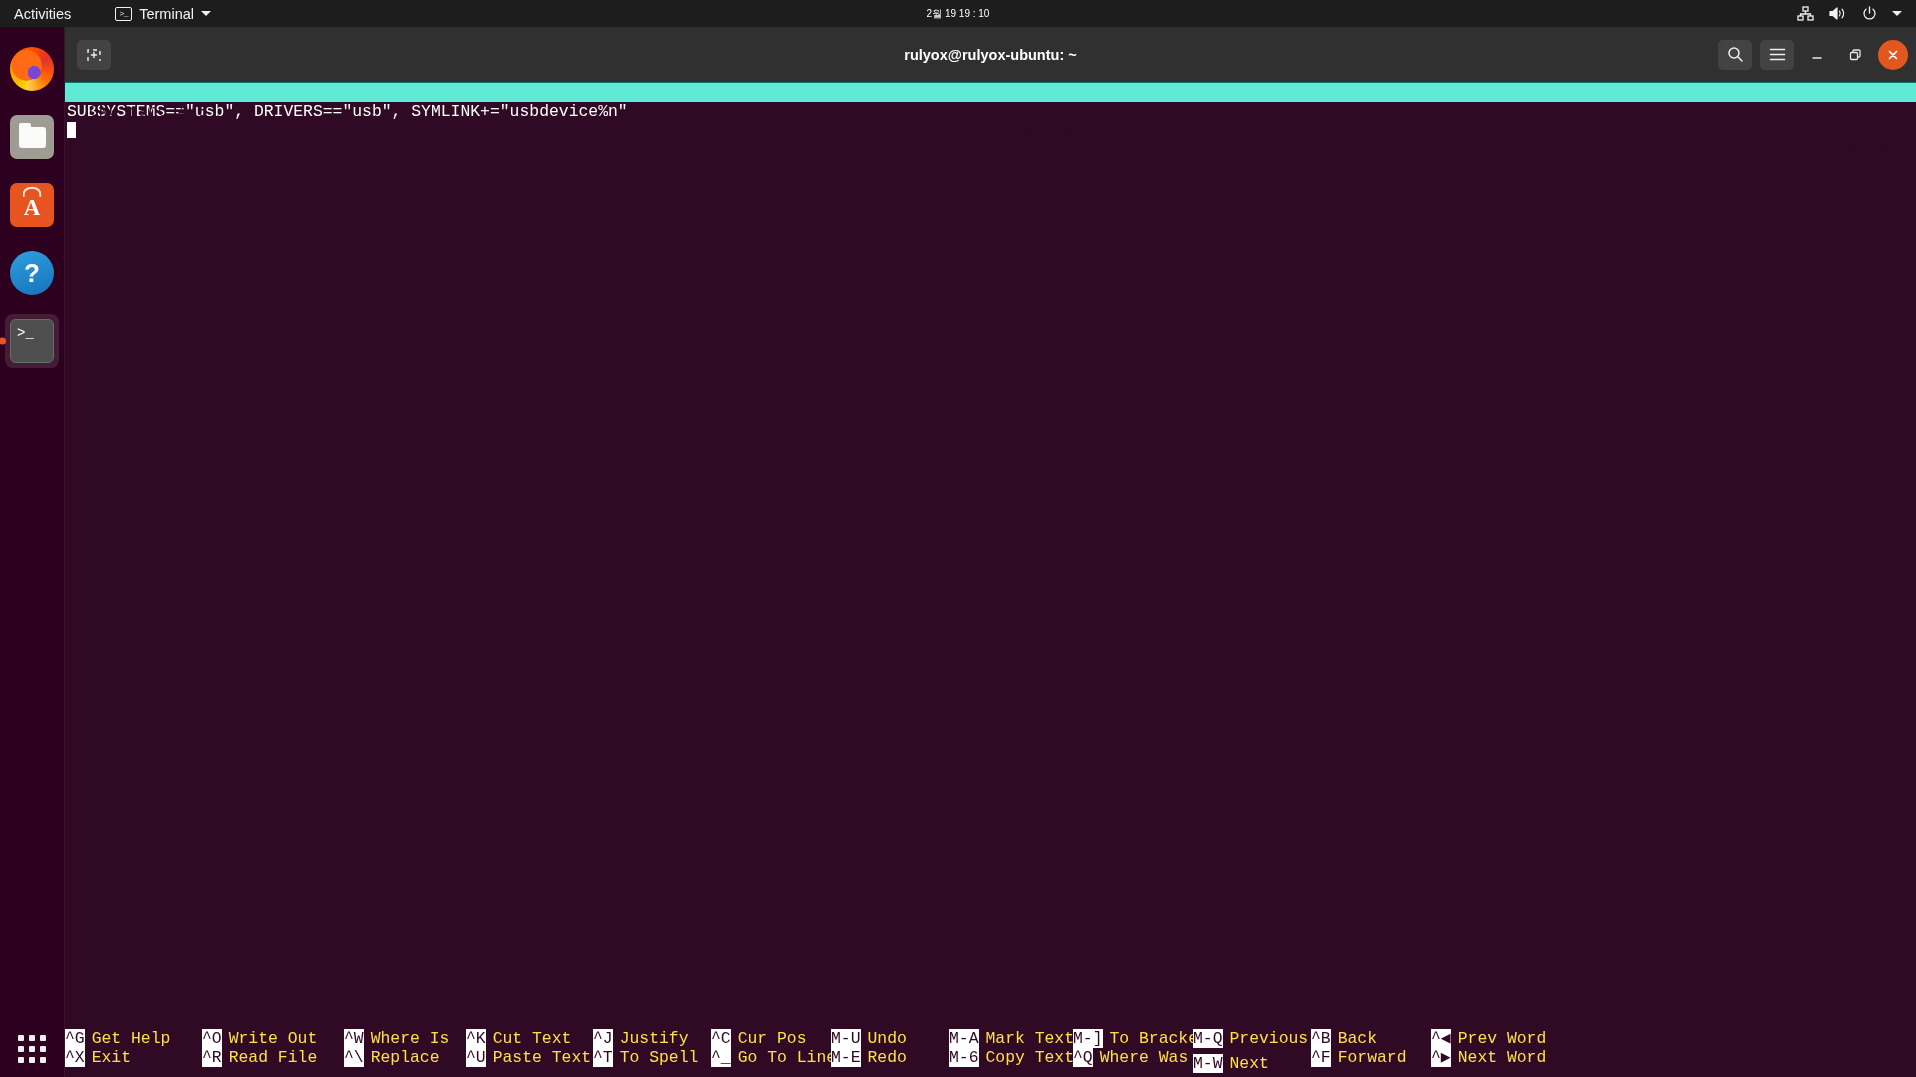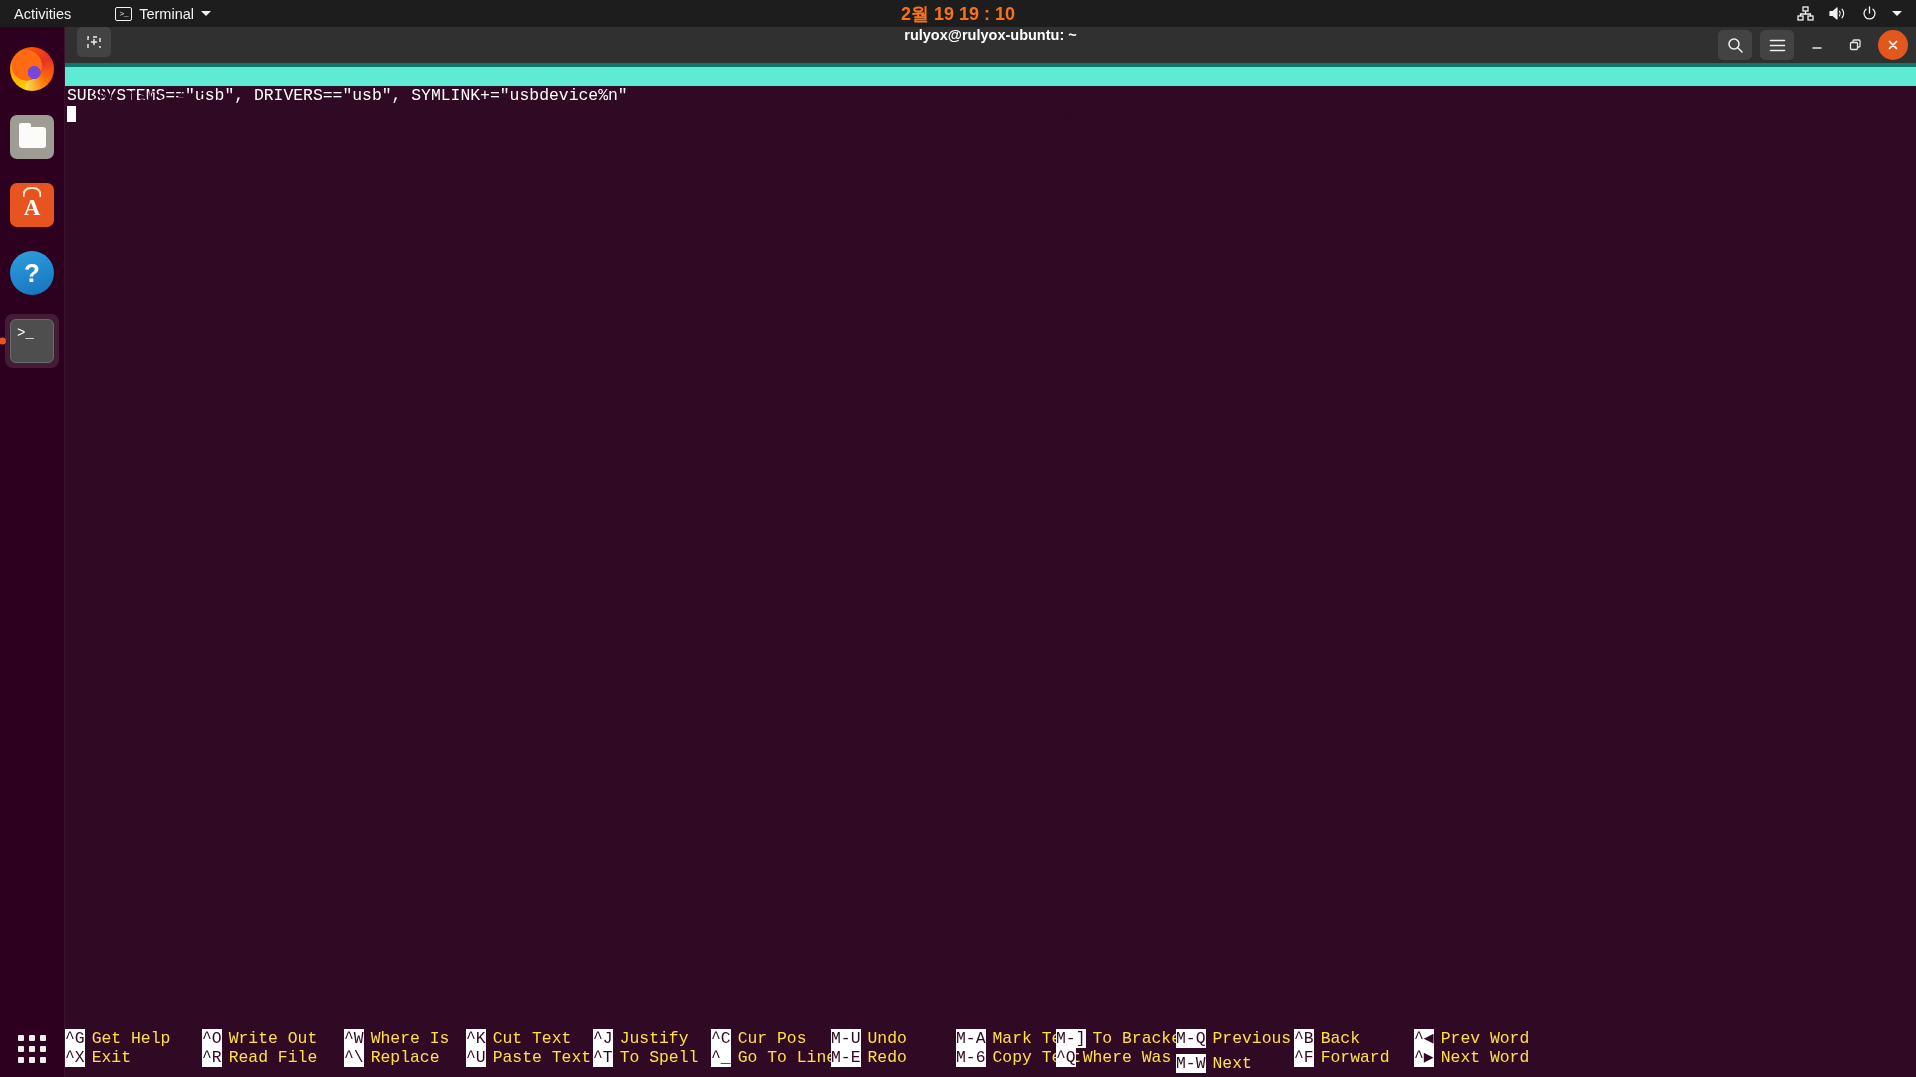--- a/index.html
+++ b/index.html
@@ -27,21 +27,21 @@
     display:flex; align-items:center; justify-content:center;
     font-size:8px; font-family:"Liberation Mono", monospace; line-height:1;
     letter-spacing:-0.5px;
   }
   .caret-down {
     width:0;height:0;border-left:5px solid transparent;border-right:5px solid transparent;
     border-top:5px solid #f2f2f2;
   }
   #clock {
     position:absolute; left:0; right:0; text-align:center;
-    font-size:18px; color:#f97316; pointer-events:none;font-weight:bold;
+    font-size:10px; color:#ffffff; pointer-events:none;
   }
   #tray {
     position:absolute; right:14px; display:flex; align-items:center; gap:15px;
   }
   #tray svg { display:block; }
 
   
   #dock {
     position:absolute; left:0; top:27px; width:65px; height:1050px;
     background:rgba(44,0,30,0.82);
@@ -105,23 +105,23 @@
     display:grid; grid-template-columns:repeat(3,6px); gap:5px;
   }
   #app-grid span { width:6px; height:6px; background:#efefef; border-radius:1px; display:block; }
 
   
   #window {
     position:absolute; left:65px; top:27px; width:1851px; height:1050px;
     display:flex; flex-direction:column;
   }
   #titlebar {
-    height:40px; background:#303030;
-    display:flex; padding:0 8px 0 8px;
-    position:relative; border-bottom:4px solid #0f766e;
+    height:56px; background:#303030;
+    display:flex; align-items:center; padding:0 8px 0 8px;
+    position:relative; border-bottom:1px solid #0f766e;
   }
   .tb-btn {
     width:34px; height:30px; border-radius:5px;
     display:flex; align-items:center; justify-content:center;
     color:#f0f0f0;
   }
   .tb-btn.filled { background:#434343; }
   #newtab { margin-left:4px; }
   #win-title {
     position:absolute; left:0; right:0; text-align:center;
@@ -314,21 +314,21 @@
           <div class="frow"><span class="kbd">^T</span><span class="klabel">To Spell</span></div>
         </div>
         <div class="fcol" style="width: 120px;">
           <div class="frow"><span class="kbd">^C</span><span class="klabel">Cur Pos</span></div>
           <div class="frow"><span class="kbd">^_</span><span class="klabel">Go To Line</span></div>
         </div>
         <div class="fcol" style="width: 118px;">
           <div class="frow"><span class="kbd">M-U</span><span class="klabel">Undo</span></div>
           <div class="frow"><span class="kbd">M-E</span><span class="klabel">Redo</span></div>
         </div>
-        <div class="fcol" style="width: 100px; margin-left: 7px;">
+        <div class="fcol" style="width: 124px;">
           <div class="frow"><span class="kbd">M-A</span><span class="klabel">Mark Text</span></div>
           <div class="frow"><span class="kbd">M-6</span><span class="klabel">Copy Text</span></div>
         </div>
         <div class="fcol" style="width: 120px;">
           <div class="frow"><span class="kbd">M-]</span><span class="klabel">To Bracket</span></div>
           <div class="frow"><span class="kbd">^Q</span><span class="klabel">Where Was</span></div>
         </div>
         <div class="fcol" style="width: 118px; gap: 6px;">
           <div class="frow"><span class="kbd">M-Q</span><span class="klabel">Previous</span></div>
           <div class="frow"><span class="kbd">M-W</span><span class="klabel">Next</span></div>

